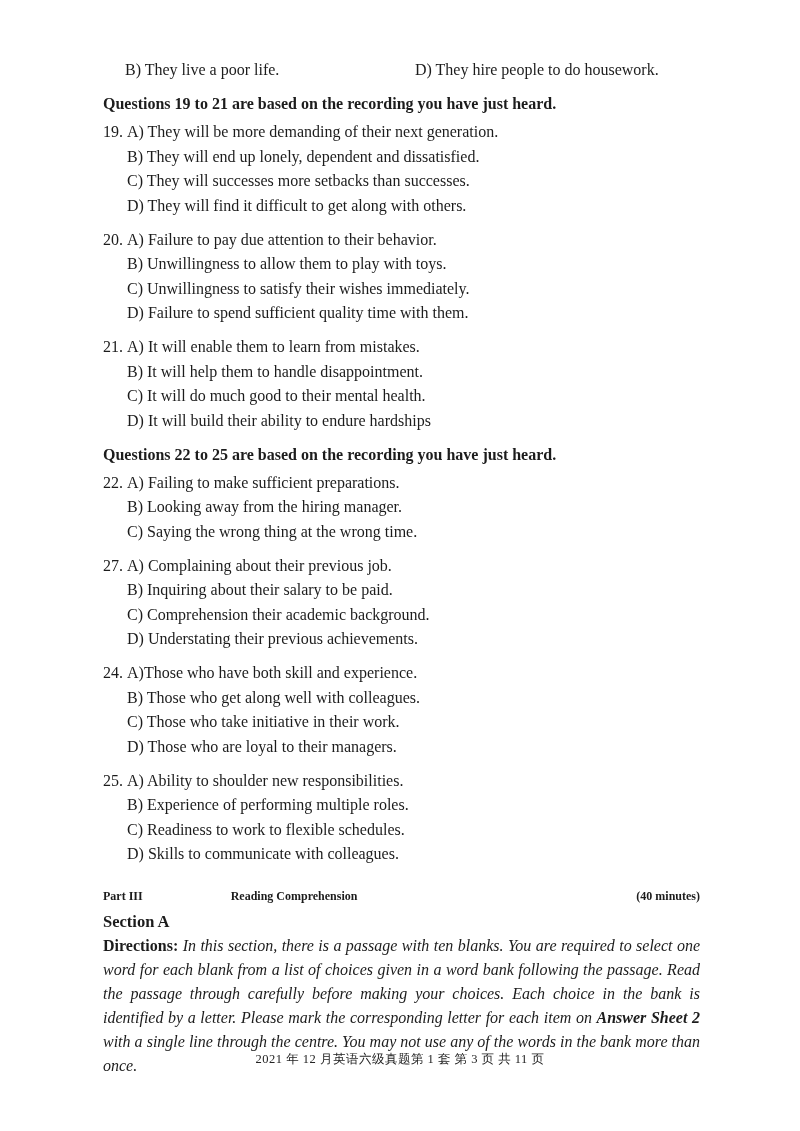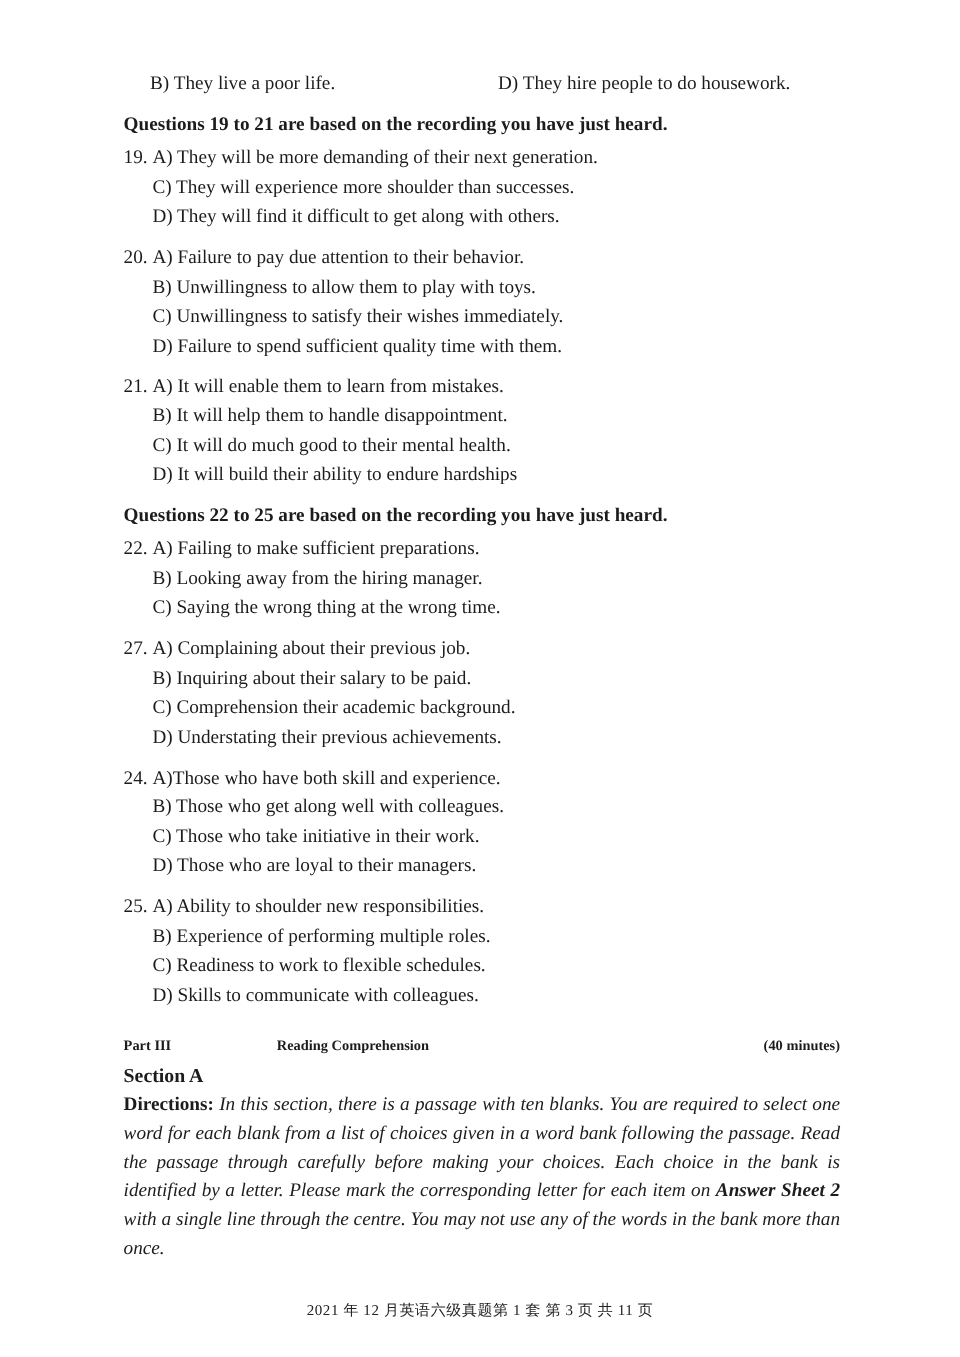--- a/index.html
+++ b/index.html
@@ -72,21 +72,21 @@
     line-height: 24px;
   }
   .dir-label {
     font-style: normal;
     font-weight: bold;
   }
   .footer {
     position: absolute;
     left: 0;
     width: 800px;
-    top: 1084px;
+    top: 1051px;
     text-align: center;
     font-size: 12.5px;
     color: #222222;
     letter-spacing: 0.5px;
   }
 </style>
 </head>
 <body>
 
 <div class="content">
@@ -94,21 +94,22 @@
   <div class="top-options">
     <span>B) They live a poor life.</span>
     <span class="top-option-d">D) They hire people to do housework.</span>
   </div>
 
   <p class="q-heading">Questions 19 to 21 are based on the recording you have just heard.</p>
 
   <div class="question">
     <span class="q-num">19.</span>
     <p class="opt">A) They will be more demanding of their next generation.</p>
-    <p class="opt">C) They will experience more shoulder than successes.</p>
+    <p class="opt">B) They will end up lonely, dependent and dissatisfied.</p>
+    <p class="opt">C) They will successes more setbacks than successes.</p>
     <p class="opt">D) They will find it difficult to get along with others.</p>
   </div>
 
   <div class="question">
     <span class="q-num">20.</span>
     <p class="opt">A) Failure to pay due attention to their behavior.</p>
     <p class="opt">B) Unwillingness to allow them to play with toys.</p>
     <p class="opt">C) Unwillingness to satisfy their wishes immediately.</p>
     <p class="opt">D) Failure to spend sufficient quality time with them.</p>
   </div>

